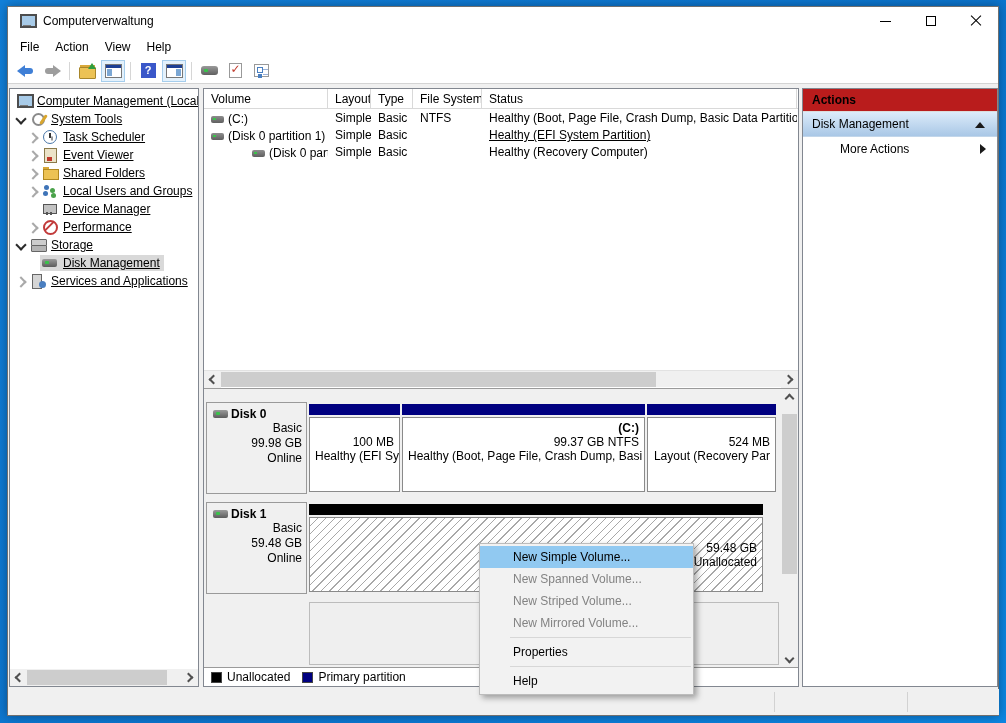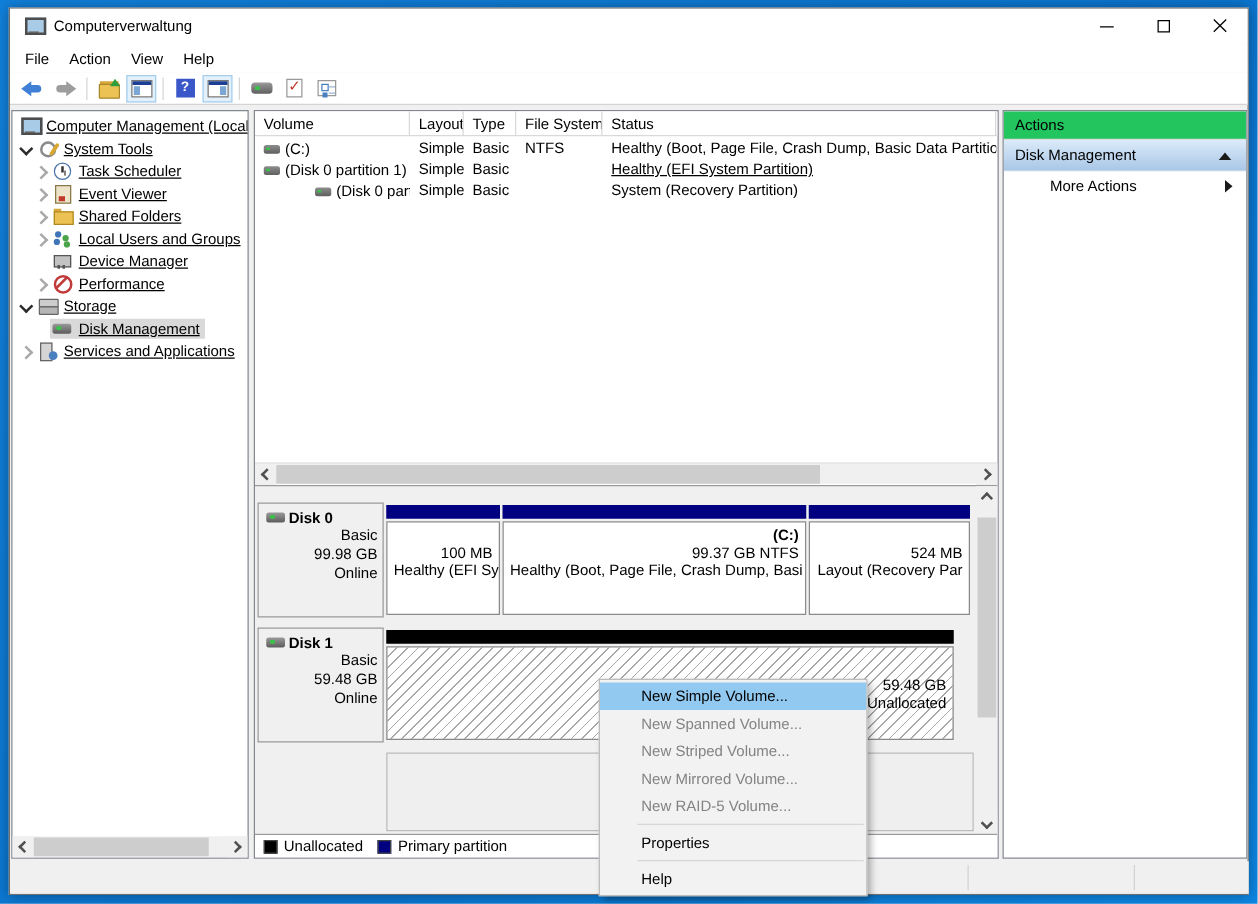--- a/index.html
+++ b/index.html
@@ -141,21 +141,21 @@
   .part-body { flex:1; margin-top:2px; background:#fff; border:1px solid #8a8a8a; padding:3px 5px; overflow:hidden; white-space:nowrap; display:flex; flex-direction:column; }
   .part-title { font-weight:bold; height:14px; line-height:14px; }
   .part-line { height:14px; line-height:14px; }
   .part-body.unalloc { background:repeating-linear-gradient(135deg,#ffffff 0px,#ffffff 5px,#a8a8a8 5px,#a8a8a8 6px); justify-content:center; }
   .empty-media-box { position:absolute; left:105px; top:2px; background:#efefef; border:1px solid #bcbcbc; }
   
   .legend { position:absolute; left:0; top:578px; width:594px; height:19px; background:#fff; border-top:1px solid #9a9a9a; display:flex; align-items:center; padding-left:7px; }
   .legend-swatch { width:11px; height:11px; margin-right:5px; flex:none; border:1px solid #444; }
   .legend-label { margin-right:12px; white-space:nowrap; }
   
-  .actions-header { height:23px; background:#22c55e; border-bottom:1px solid #dcdcdc; font-weight:normal; padding:4px 0 0 9px; }
+  .actions-header { height:23px; background:#b91c1c; border-bottom:1px solid #dcdcdc; font-weight:bold; padding:4px 0 0 9px; }
   .actions-section { height:25px; background:linear-gradient(#dcebfa,#a9c7e6); border-bottom:1px solid #c2d6ea; display:flex; align-items:center; padding-left:9px; position:relative; }
   .collapse-arrow { position:absolute; right:12px; top:10px; width:0; height:0; border-left:5px solid transparent; border-right:5px solid transparent; border-bottom:6px solid #1a1a1a; }
   .actions-more { height:24px; display:flex; align-items:center; padding-left:37px; position:relative; }
   .more-arrow { position:absolute; right:11px; top:7px; width:0; height:0; border-top:5px solid transparent; border-bottom:5px solid transparent; border-left:6px solid #1a1a1a; }
   
   .statusbar { position:absolute; left:1px; top:682px; width:990px; height:26px; background:#f0f0f0; }
   .sb-div { position:absolute; top:3px; width:1px; height:20px; background:#d2d2d2; }
   
   .context-menu { position:absolute; left:471px; top:536px; width:215px; background:#f2f2f2; border:1px solid #bcbcbc; box-shadow:3px 3px 6px rgba(0,0,0,.35); padding:2px 0; z-index:50; }
   .cm-item { height:22px; line-height:22px; padding-left:33px; white-space:nowrap; }
@@ -343,21 +343,21 @@
             <span class="vr-cell" style="width: 315px; text-decoration: underline;">Healthy (EFI System Partition)</span>
           </div>
           <div class="vol-row">
             <span class="vr-cell vr-volume" style="width: 124px; padding-left: 48px;">
               <span class="vol-icon"></span>
               <span>(Disk 0 partition 4)</span>
             </span>
             <span class="vr-cell" style="width: 43px;">Simple</span>
             <span class="vr-cell" style="width: 42px;">Basic</span>
             <span class="vr-cell" style="width: 69px;"></span>
-            <span class="vr-cell" style="width: 315px;">System (Recovery Partition)</span>
+            <span class="vr-cell" style="width: 315px;">Healthy (Recovery Computer)</span>
           </div>
         </div>
       <div class="hscroll vol-hscroll">
         <span class="sb-btn chev-l"></span>
         <span class="sb-track">
             <span class="sb-thumb" style="left:0;width:435px;"></span>
           </span>
         <span class="sb-btn chev-r"></span>
       </div>
       <div class="disk-area">
@@ -454,21 +454,20 @@
     <div class="statusbar">
       <span class="sb-div" style="left:765px;"></span>
       <span class="sb-div" style="left:898px;"></span>
     </div>
 
     <div class="context-menu">
         <div class="cm-item highlighted">New Simple Volume...</div>
         <div class="cm-item disabled">New Spanned Volume...</div>
         <div class="cm-item disabled">New Striped Volume...</div>
         <div class="cm-item disabled">New Mirrored Volume...</div>
-        <div class="cm-item disabled">New RAID-5 Volume...</div>
         <div class="cm-sep"></div>
         <div class="cm-item">Properties</div>
         <div class="cm-sep"></div>
         <div class="cm-item">Help</div>
       </div>
 
   </div>
 </div>
 
 </body></html>

